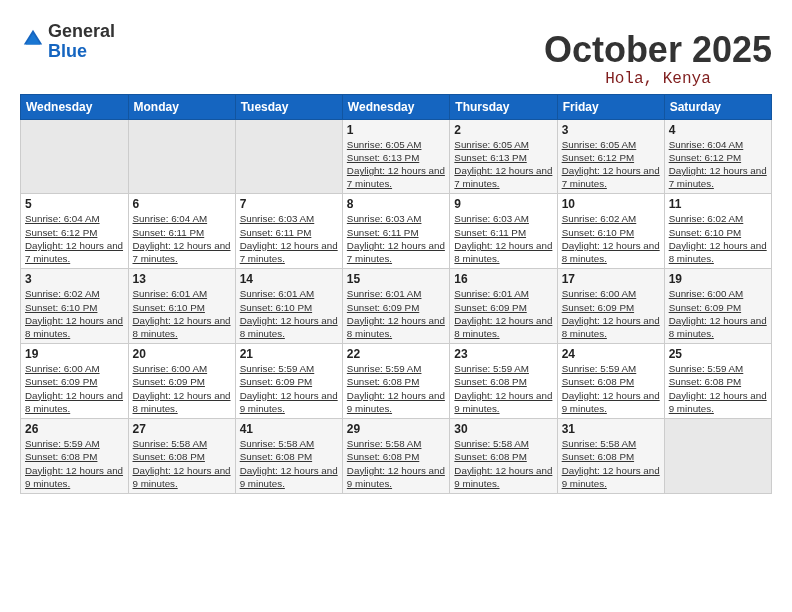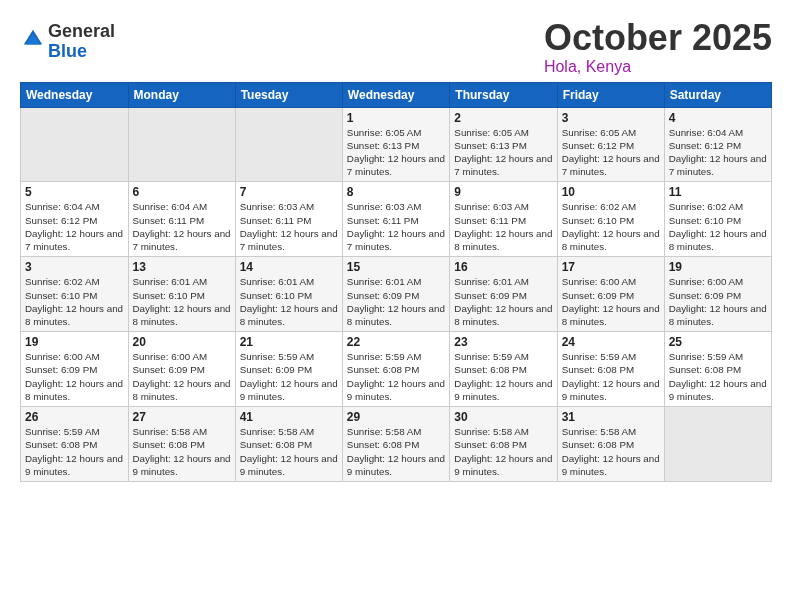--- a/index.html
+++ b/index.html
@@ -36,31 +36,33 @@
     .logo-general { color: #333; }
     .logo-blue { color: #1565c0; }
     .logo-icon {
       width: 22px;
       height: 22px;
       margin-left: 2px;
       margin-top: -2px;
     }
     .title-block {
       text-align: right;
+      margin-top: 12px;
     }
     .month-title {
       font-size: 36px;
       font-weight: bold;
       color: #333;
       line-height: 1.1;
     }
     .location {
       font-size: 16px;
-      color: #a21caf;
-      text-align: left;
+      color: #7f1d1d;
+      text-align: center;
+      font-family: Liberation Mono, monospace;
     }
     .calendar {
       width: 100%;
       border-collapse: collapse;
       border: 1px solid #ccc;
       font-size: 10.5px;
     }
     .calendar th {
       background: #1565c0;
       color: #fff;
@@ -88,20 +90,21 @@
       font-weight: bold;
       font-size: 12px;
       color: #222;
       display: block;
       margin-bottom: 1px;
     }
     .day-info {
       font-size: 9.8px;
       color: #333;
       line-height: 1.35;
+      text-decoration: underline;
     }
     .empty-cell {
       background: #e8e8e8 !important;
     }
   </style>
 </head>
 <body>
 
 <div class="page">
   <div class="header">

